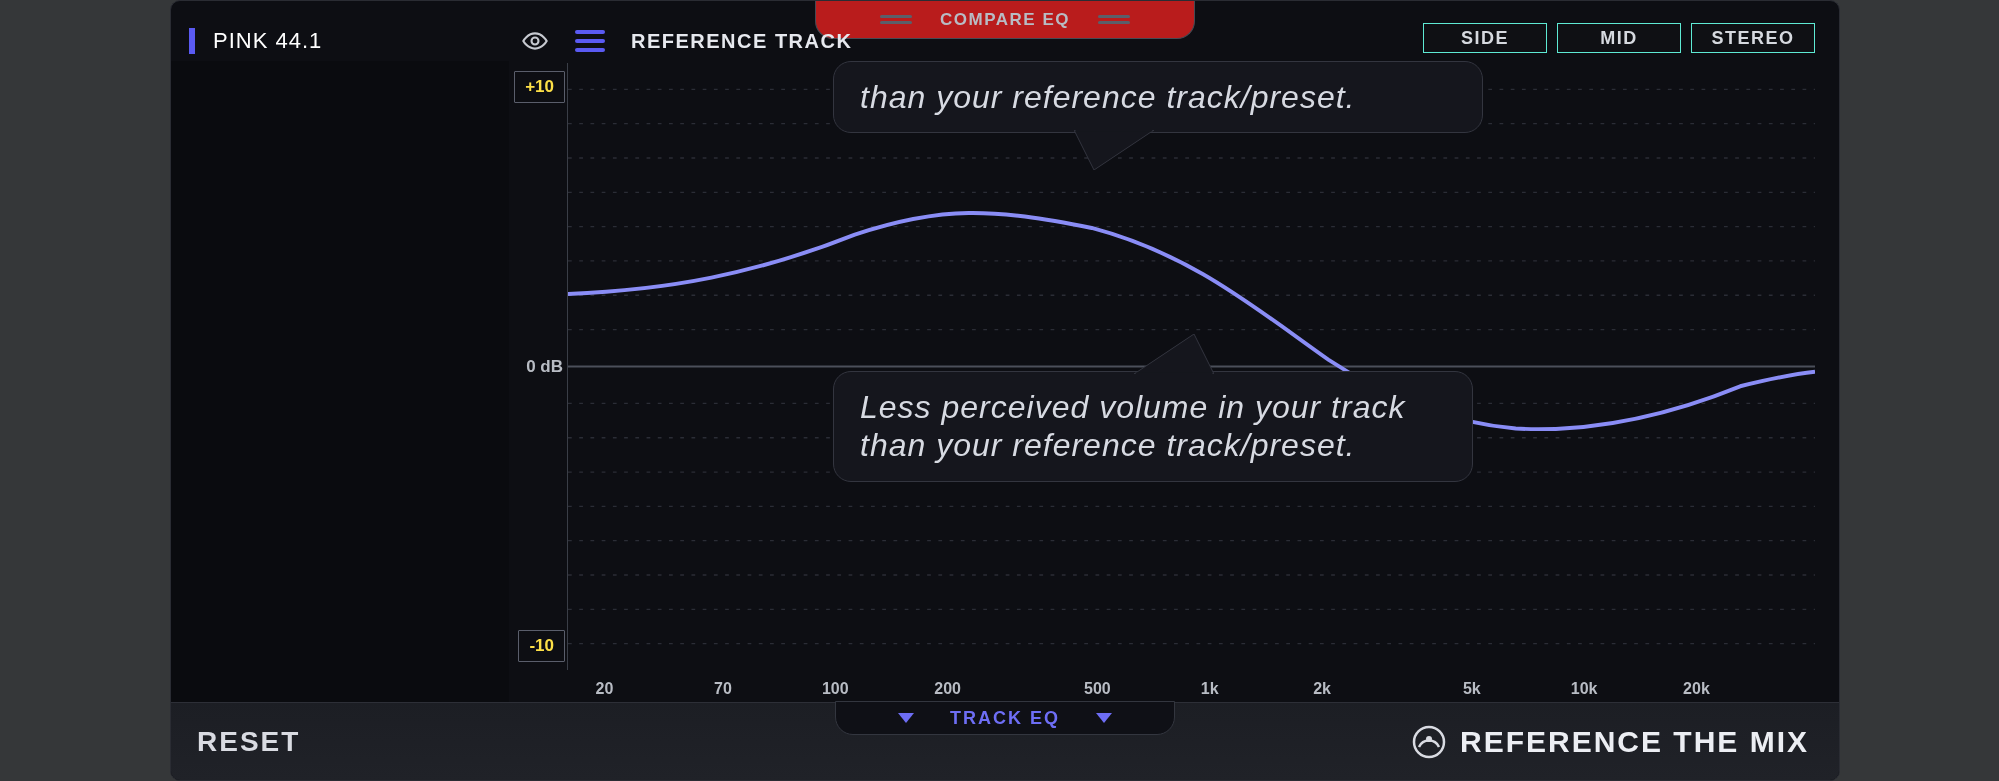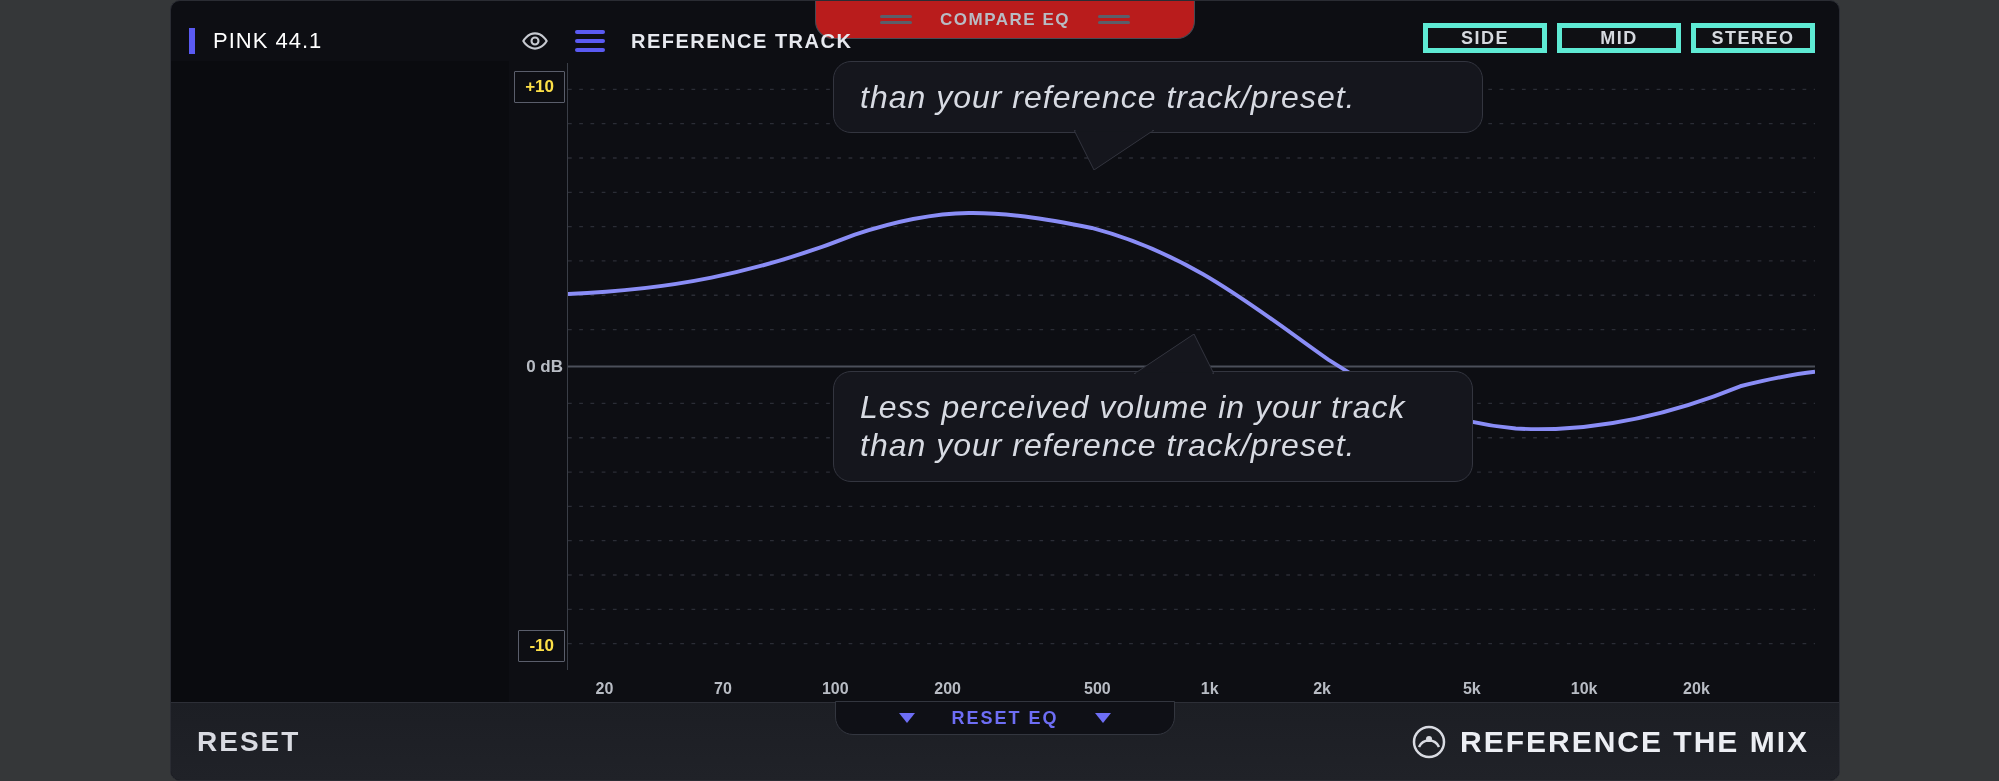--- a/index.html
+++ b/index.html
@@ -103,21 +103,21 @@
   .modes {
     position: absolute;
     right: 24px;
     top: 22px;
     display: flex;
     gap: 10px;
   }
   .mode-btn {
     width: 124px;
     height: 30px;
-    border: 5px solid #5eead4;
+    border: 1px solid #5eead4;
     background: #0f1014;
     color: #d6d9df;
     font-size: 18px;
     font-weight: 700;
     letter-spacing: 1.5px;
     display: flex;
     align-items: center;
     justify-content: center;
     cursor: pointer;
   }
@@ -375,21 +375,21 @@
       <div>Less perceived volume in your track</div>
       <div>than your reference track/preset.</div>
     </div>
   </div>
 
   <div class="bottom-bar">
     <div class="reset">RESET</div>
 
     <div class="hide-eq-tab">
       <div class="tri-down"></div>
-      <div>RESET EQ</div>
+      <div>TRACK EQ</div>
       <div class="tri-down"></div>
     </div>
 
     <div class="brand">
       <span class="brand-icon">
         <svg viewBox="0 0 34 34">
           <circle cx="17" cy="17" r="15" fill="none" stroke="#d9dbe2" stroke-width="2.5"></circle>
           <path d="M7 22 A11 11 0 0 1 27 22" fill="none" stroke="#d9dbe2" stroke-width="2.5"></path>
           <circle cx="17" cy="14" r="3" fill="#d9dbe2"></circle>
         </svg>

